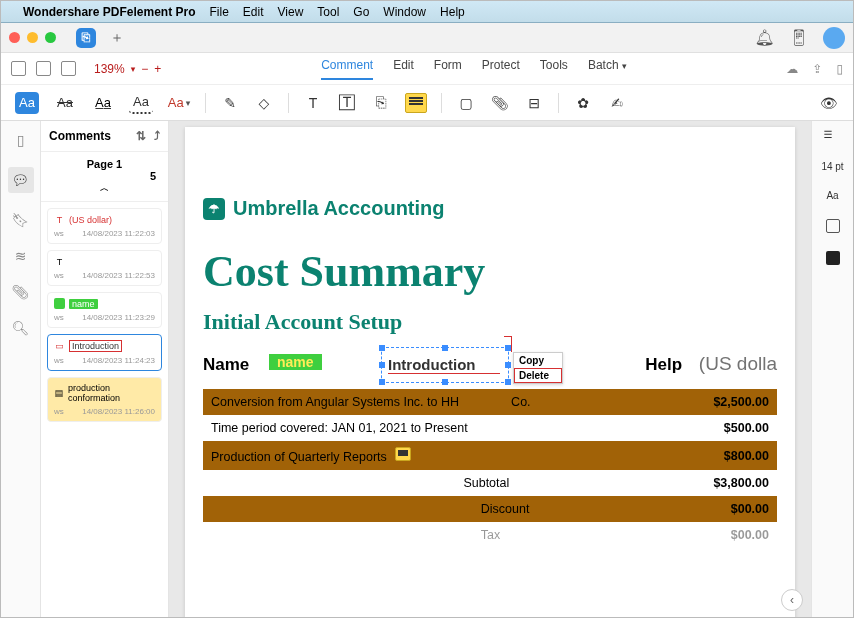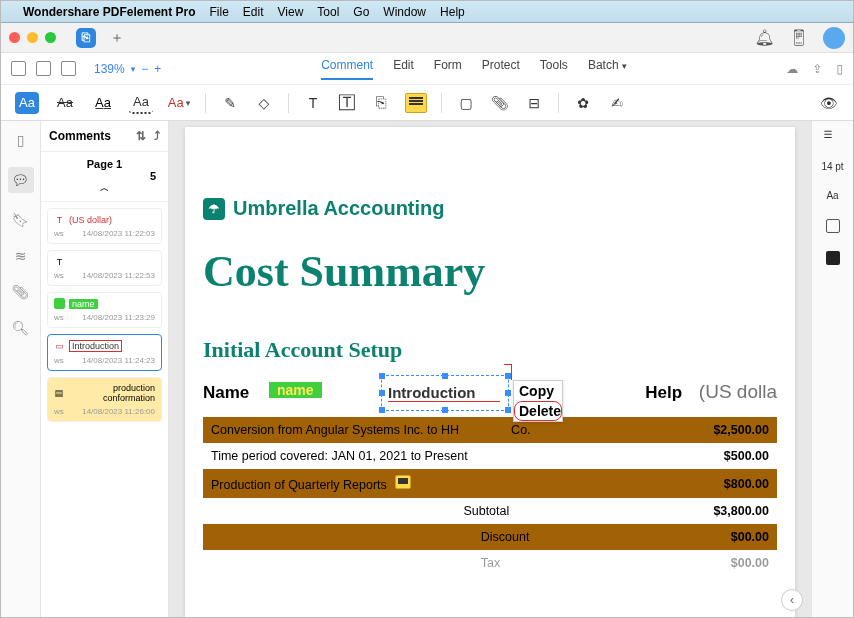--- a/index.html
+++ b/index.html
@@ -14,21 +14,21 @@
 .traffic span { width: 11px; height: 11px; border-radius: 50%; display: inline-block; }
 .t-red { background: #ff5f57; } .t-yel { background: #febc2e; } .t-grn { background: #28c840; }
 .app-icon { width: 20px; height: 20px; background: #2e86de; border-radius: 5px; display: inline-flex; align-items: center; justify-content: center; color: #fff; font-size: 11px; font-weight: 700; }
 .tab { display: flex; align-items: center; background: #fff; border: 1px solid #ddd; border-radius: 5px 5px 0 0; padding: 4px 8px; font-size: 11px; gap: 6px; margin-left: 6px; }
 .tab .close { color: #888; font-size: 12px; }
 .add-tab { margin-left: 10px; color: #666; font-size: 14px; }
 .titlebar-right { margin-left: auto; display: flex; gap: 14px; align-items: center; color: #555; }
 .avatar { width: 22px; height: 22px; background: #5aa9f0; border-radius: 50%; display: inline-block; }
 
 .toolbar1 { height: 32px; background: #fff; display: flex; align-items: center; padding: 0 10px; font-size: 12px; border-bottom: 1px solid #eee; }
-.tool-left { display: flex; gap: 10px; align-items: center; color: #3b82f6; }
+.tool-left { display: flex; gap: 10px; align-items: center; color: #b91c1c; }
 .toolrow-icon { width: 15px; height: 15px; border: 1px solid #888; border-radius: 2px; }
 .thumbs { display: inline-block; width: 15px; height: 15px; border: 1px solid #888; border-radius: 2px; position: relative; }
 .zoom { margin-left: 8px; display: flex; align-items: center; gap: 6px; }
 .tool-tabs { margin: 0 auto; display: flex; gap: 20px; }
 .tool-tabs span { color: #444; cursor: pointer; padding-bottom: 6px; }
 .tool-tabs span.active { color: #2e86de; border-bottom: 2px solid #2e86de; font-weight: 500; }
 .tool-right1 { display: flex; gap: 14px; color: #888; }
 
 .toolbar2 { height: 36px; background: #fff; display: flex; align-items: center; padding: 0 14px; gap: 14px; border-bottom: 1px solid #ddd; }
 .aa { font-size: 13px; font-weight: 500; display: inline-flex; align-items: center; justify-content: center; width: 24px; height: 22px; border-radius: 4px; }
@@ -42,21 +42,21 @@
 .note-ico { width: 22px; height: 20px; background: #ffd84c; border: 1px solid #caa61e; border-radius: 2px; position: relative; }
 .note-ico::after { content:""; position:absolute; left:3px; top:3px; right:3px; height:2px; background:#333; box-shadow:0 3px 0 #333,0 6px 0 #333; }
 .tool-right2 { margin-left: auto; display: flex; gap: 16px; }
 
 .main { display: flex; height: calc(618px - 22px - 30px - 32px - 36px); }
 
 .rail { width: 40px; background: #fafafa; border-right: 1px solid #e4e4e4; display: flex; flex-direction: column; align-items: center; padding-top: 10px; gap: 18px; color: #888; }
 .rail .r-ico { width: 18px; height: 18px; display:flex; align-items:center; justify-content:center; font-size: 14px; }
 .rail .r-ico.act { color: #333; background: #e6e6e6; border-radius: 3px; width: 26px; height: 26px; }
 
-.comments { width: 128px; background: #fff; border-right: 1px solid #e4e4e4; display: flex; flex-direction: column; font-size: 10px; text-align: right; }
+.comments { width: 128px; background: #fff; border-right: 1px solid #e4e4e4; display: flex; flex-direction: column; font-size: 10px; }
 .com-head { display: flex; align-items: center; padding: 8px 8px; font-size: 12px; font-weight: 600; border-bottom: 1px solid #eee; }
 .com-head .icos { margin-left: auto; display: flex; gap: 8px; color: #666; font-size: 12px; }
 .page-head { display: flex; align-items: center; padding: 6px 8px; font-size: 11px; font-weight: 600; border-bottom: 1px solid #eee; flex-direction: column; }
 .page-head .count { margin-left: auto; margin-right: 4px; }
 .com-list { display: flex; flex-direction: column; gap: 6px; padding: 6px; }
 .com-card { background: #fff; border: 1px solid #eee; border-radius: 4px; padding: 5px 6px; font-size: 9px; }
 .com-card.sel { border: 1.5px solid #2e86de; }
 .com-row1 { display: flex; align-items: center; gap: 4px; }
 .com-row1 .cic { width: 11px; height: 11px; display: inline-flex; align-items: center; justify-content: center; font-size: 9px; }
 .com-row1 .ctxt { font-size: 9px; }
@@ -66,37 +66,37 @@
 .ctxt.boxed { border: 1px solid #d63031; padding: 0 2px; color: #333; }
 .com-card.yellow { background: #ffeaa7; }
 
 .canvas { flex: 1; background: #e8e8e8; position: relative; overflow: hidden; }
 .page { position: absolute; left: 16px; top: 6px; width: 610px; height: 700px; background: #fff; box-shadow: 0 1px 4px rgba(0,0,0,.15); padding: 70px 18px 30px 18px; }
 .fab { position: absolute; right: 18px; top: 36px; width: 34px; height: 34px; background: #1aa17b; border-radius: 50%; display:flex; align-items:center; justify-content:center; color:#fff; font-size: 14px; }
 
 .brand { display: flex; align-items: center; gap: 8px; color: #0b8270; font-size: 20px; font-weight: 700; font-family: Georgia, serif; }
 .brand .logo { width: 22px; height: 22px; background: #0b8270; border-radius: 4px; display: inline-flex; align-items: center; justify-content: center; color: #fff; font-size: 12px; }
 .h1 { color: #0b8270; font-size: 44px; font-weight: 800; font-family: Georgia, serif; margin-top: 26px; }
-.h2 { color: #0b8270; font-size: 22px; font-weight: 700; font-family: Georgia, serif; margin-top: 40px; }
+.h2 { color: #0b8270; font-size: 22px; font-weight: 700; font-family: Georgia, serif; margin-top: 12px; }
 
 .tbl-head { display: flex; align-items: baseline; margin-top: 18px; font-weight: 700; font-size: 17px; }
 .namecol { width: 270px; position: relative; }
 .pricecol { margin-left: auto; }
 .pricenote { color: #737373; font-size: 19px; font-weight: 400; margin-left: 12px; }
 .hl-name { position: absolute; left: 66px; top: -1px; background: #3fcf3f; color: #ffec57; padding: 0 8px; font-size: 14px; font-weight: 600; }
 
 .sel-box { position: absolute; left: 178px; top: -8px; width: 128px; height: 36px; border: 1px dashed #3a8dff; }
 .sel-box .knob { width: 6px; height: 6px; background: #3a8dff; position: absolute; }
 .sel-box .intro { position: absolute; left: 6px; top: 8px; font-size: 15px; font-weight: 600; color: #333; }
 .sel-box .underline { position:absolute; left:6px; right:8px; top:25px; height:1px; background:#d63031; }
 .sel-box .tail { position:absolute; right:-4px; top:-12px; width:8px; height:16px; border-right:1.5px solid #d63031; border-top:1.5px solid #d63031; }
 
-.ctxmenu { position: absolute; left: 310px; top: -3px; background: #fff; border: 1px solid #ccc; font-size: 14px; width: 50px; box-shadow: 0 1px 3px rgba(0,0,0,.15); }
+.ctxmenu { position: absolute; left: 310px; top: -3px; background: #fff; border: 1px solid #ccc; font-size: 10px; width: 50px; box-shadow: 0 1px 3px rgba(0,0,0,.15); }
 .ctxmenu div { padding: 2px 5px; }
-.ctxmenu div.hot { outline: 1.5px solid #d63031; outline-offset: -1px; border-radius: 8px; }
+.ctxmenu div.hot { outline: 1.5px solid #d63031; outline-offset: -1px; }
 
 .rows { margin-top: 14px; font-size: 12.5px; }
 .r { display: flex; padding: 6px 8px; align-items: center; }
 .r.shade { background: #a16207; }
 .r .rl { flex: 1; }
 .r .rr { font-weight: 700; }
 .r .subl { width: 250px; text-align: left; margin-left: auto; }
 .noteblip { width: 16px; height: 14px; background: #ffd84c; border: 1px solid #caa61e; border-radius: 2px; margin-left: 8px; display:inline-block; position:relative; }
 .noteblip::after { content:""; position:absolute; left:2px; top:2px; right:2px; height:1.5px; background:#333; box-shadow:0 2px 0 #333,0 4px 0 #333; }
 

